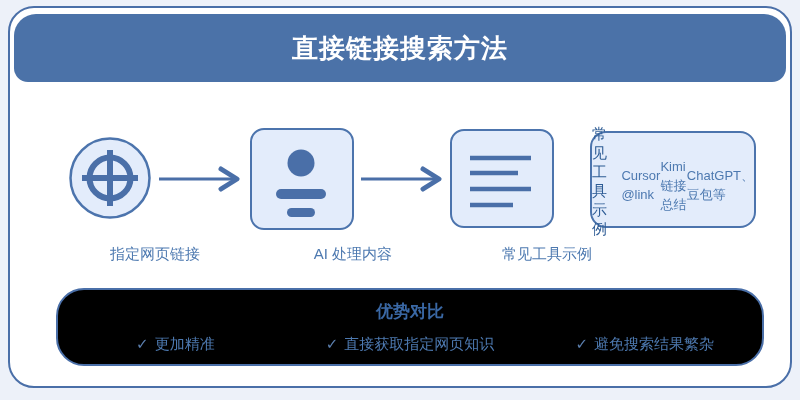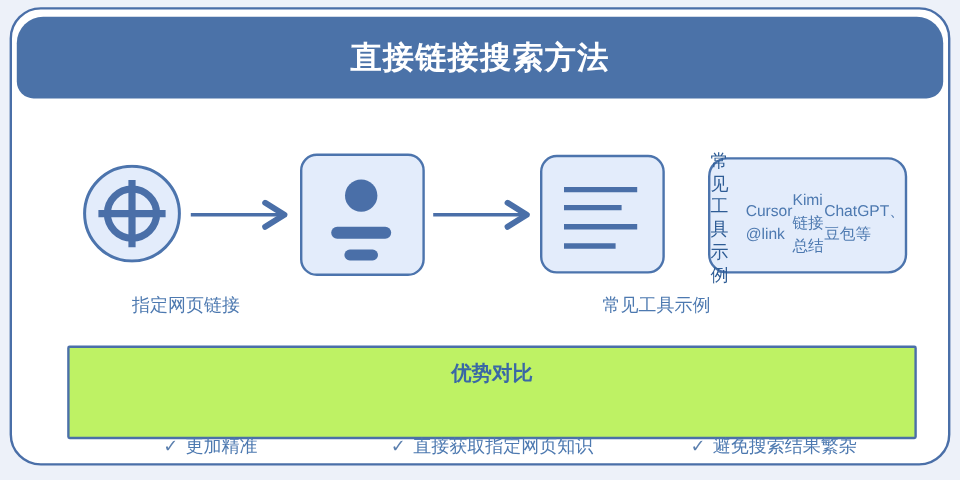--- a/index.html
+++ b/index.html
@@ -58,31 +58,31 @@
     padding-top:11px;
   }
   .tools-panel .panel-title{
     color:var(--panel-title-text);font-size:15px;margin-bottom:7px;
   }
   .tools-panel .tool-item{
     color:var(--label-text);font-size:13px;line-height:19px;
   }
   .advantages-panel{
     left:46px;top:280px;width:708px;height:78px;
-    background:#bef264;
-    border:2px solid var(--border-blue);border-radius:2px;
+    background:#000000;
+    border:2px solid var(--border-blue);border-radius:28px;
     padding-top:10px;
   }
   .advantages-panel .panel-title{
     text-align:center;color:var(--advantages-title-text);
     font-size:17px;font-weight:bold;margin-bottom:12px;
   }
   .check-row{display:flex}
   .check-item{
-    flex:1;text-align:center;color:var(--label-text);font-size:15px;margin-top:28px;
+    flex:1;text-align:center;color:var(--label-text);font-size:15px;
   }
   .check-mark{color:#5b7fae;margin-right:6px}
 </style>
 </head>
 <body>
 
 <div class="card">
 
   <div class="header">
     <h1>直接链接搜索方法</h1>
@@ -123,20 +123,21 @@
   </div>
 
   <div class="abs tools-panel">
     <div class="panel-title">常见工具示例</div>
     <div class="tool-item">Cursor @link</div>
     <div class="tool-item">Kimi 链接总结</div>
     <div class="tool-item">ChatGPT、豆包等</div>
   </div>
 
   <div class="abs flow-label flow-label-1">指定网页链接</div>
+  <div class="abs flow-label flow-label-2">AI 处理内容</div>
   <div class="abs flow-label flow-label-3">常见工具示例</div>
 
   <div class="abs advantages-panel">
     <div class="panel-title">优势对比</div>
     <div class="check-row">
       <div class="check-item"><span class="check-mark">✓</span><span>更加精准</span></div>
       <div class="check-item"><span class="check-mark">✓</span><span>直接获取指定网页知识</span></div>
       <div class="check-item"><span class="check-mark">✓</span><span>避免搜索结果繁杂</span></div>
     </div>
   </div>

